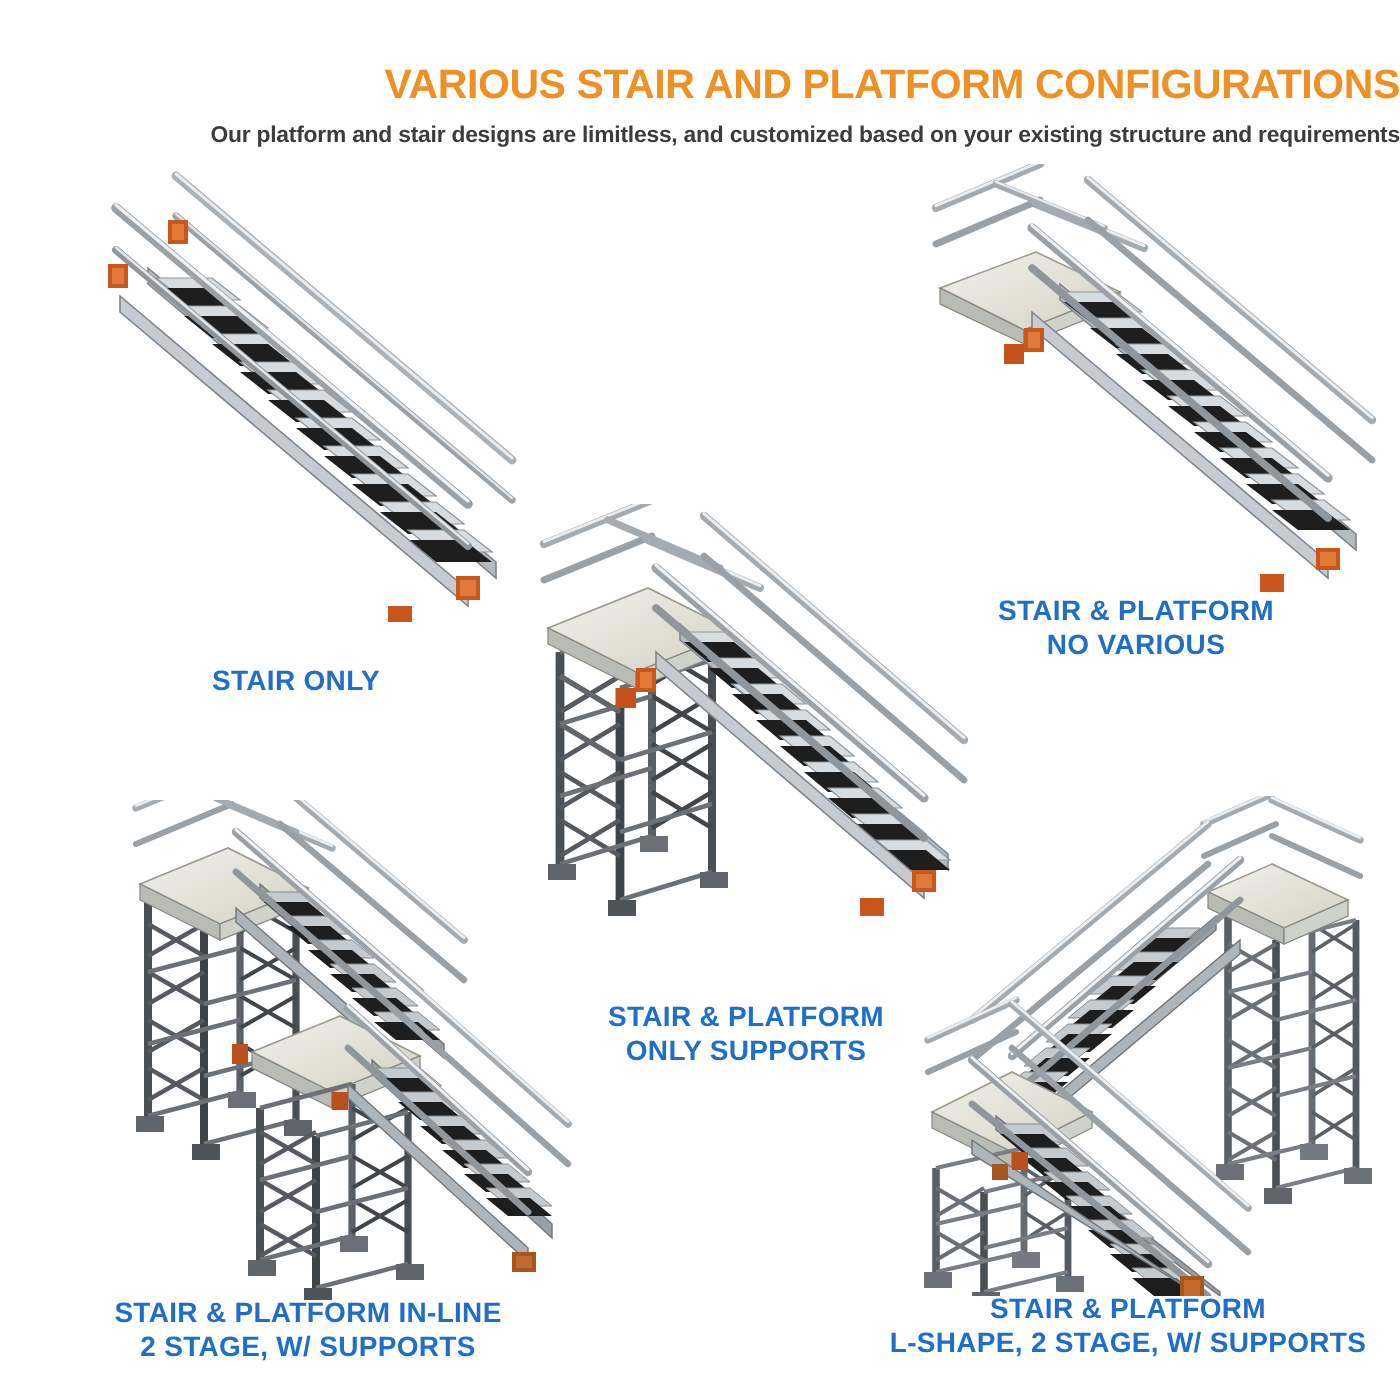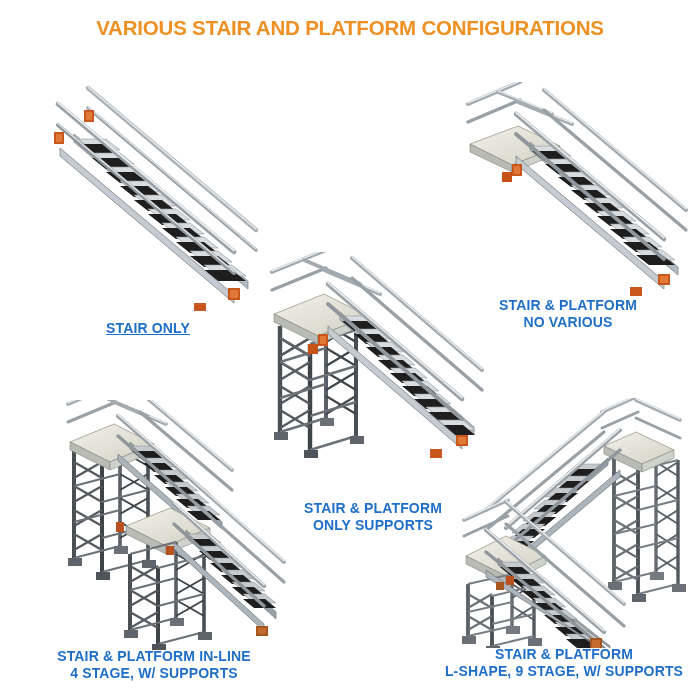--- a/index.html
+++ b/index.html
@@ -18,22 +18,22 @@
     position: relative;
     width: 700px;
     height: 700px;
     background: #ffffff;
   }
   .header {
     position: absolute;
     top: 0;
     left: 0;
     width: 700px;
-    text-align: center;
-    padding-top: 17px;
+    text-align: right;
+    padding-top: 32px;
   }
   .title {
     font-size: 20.5px;
     font-weight: bold;
     letter-spacing: -0.2px;
     color: #ee9023;
     line-height: 1.1;
     margin: 0;
     white-space: nowrap;
   }
@@ -69,20 +69,21 @@
   }
   svg { display: block; }
 </style>
 </head>
 <body>
 
 <div id="page">
 
   <div class="header">
     <h1 class="title">VARIOUS STAIR AND PLATFORM CONFIGURATIONS</h1>
+    <p class="subtitle">Our platform and stair designs are limitless, and customized based on your existing structure and requirements</p>
   </div>
 
   <div class="figure" style="left:20px; top:82px; width:256px; height:260px;">
     <div class="fig-art">
       <svg width="256" height="230" viewBox="0 0 256 230">
         <defs>
           <linearGradient id="tubeA" x1="0" y1="0" x2="0" y2="1">
             <stop offset="0%" stop-color="#f2f4f5"></stop>
             <stop offset="40%" stop-color="#c3c9ce"></stop>
             <stop offset="100%" stop-color="#8b9298"></stop>
@@ -156,21 +157,21 @@
           </g>
 
           <g>
             <path d="M208 206 L220 206 L220 218 L208 218 Z" fill="#c9561c"></path>
             <path d="M210 208 L218 208 L218 216 L210 216 Z" fill="#e07936"></path>
             <path d="M174 221 L186 221 L186 229 L174 229 Z" fill="#c9561c"></path>
           </g>
         </g>
       </svg>
     </div>
-    <div class="caption" style="top:238px;text-decoration:underline;">
+    <div class="caption" style="top:250px;">
       <span class="cl">STAIR ONLY</span>
     </div>
   </div>
 
   <div class="figure" style="left:440px; top:82px; width:256px; height:250px;">
     <div class="fig-art">
       <svg width="256" height="215" viewBox="0 0 256 215">
         <g>
 
           <path d="M30 62 L78 44 L120 64 L72 83 Z" fill="url(#deckG)" stroke="#9a9a8f" stroke-width="0.8"></path>
@@ -545,21 +546,21 @@
           <path d="M148 146 L156 146 L156 155 L148 155 Z" fill="#b8511d"></path>
         </g>
         <g>
           <path d="M238 226 L250 226 L250 236 L238 236 Z" fill="#a8561f"></path>
           <path d="M240 228 L248 228 L248 234 L240 234 Z" fill="#c26b2c"></path>
         </g>
       </svg>
     </div>
     <div class="caption" style="top:248px;">
       <span class="cl">STAIR &amp; PLATFORM IN-LINE</span>
-      <span class="cl">4 STAGE, W/ SUPPORTS</span>
+      <span class="cl">2 STAGE, W/ SUPPORTS</span>
     </div>
   </div>
 
   <div class="figure" style="left:428px; top:398px; width:272px; height:290px;">
     <div class="fig-art">
       <svg width="272" height="250" viewBox="0 0 272 250">
 
         <g>
           <path d="M186 60 L186 186" stroke="#5a6065" stroke-width="3.8" fill="none"></path>
           <path d="M210 72 L210 198" stroke="#4a4f54" stroke-width="3.8" fill="none"></path>
@@ -729,17 +730,17 @@
           <path d="M68 184 L76 184 L76 192 L68 192 Z" fill="#a8561f"></path>
         </g>
         <g>
           <path d="M162 240 L174 240 L174 250 L162 250 Z" fill="#a8561f"></path>
           <path d="M164 242 L172 242 L172 250 L164 250 Z" fill="#c26b2c"></path>
         </g>
       </svg>
     </div>
     <div class="caption" style="top:248px;">
       <span class="cl">STAIR &amp; PLATFORM</span>
-      <span class="cl">L-SHAPE, 9 STAGE, W/ SUPPORTS</span>
+      <span class="cl">L-SHAPE, 2 STAGE, W/ SUPPORTS</span>
     </div>
   </div>
 
 </div>
 
 </body></html>

